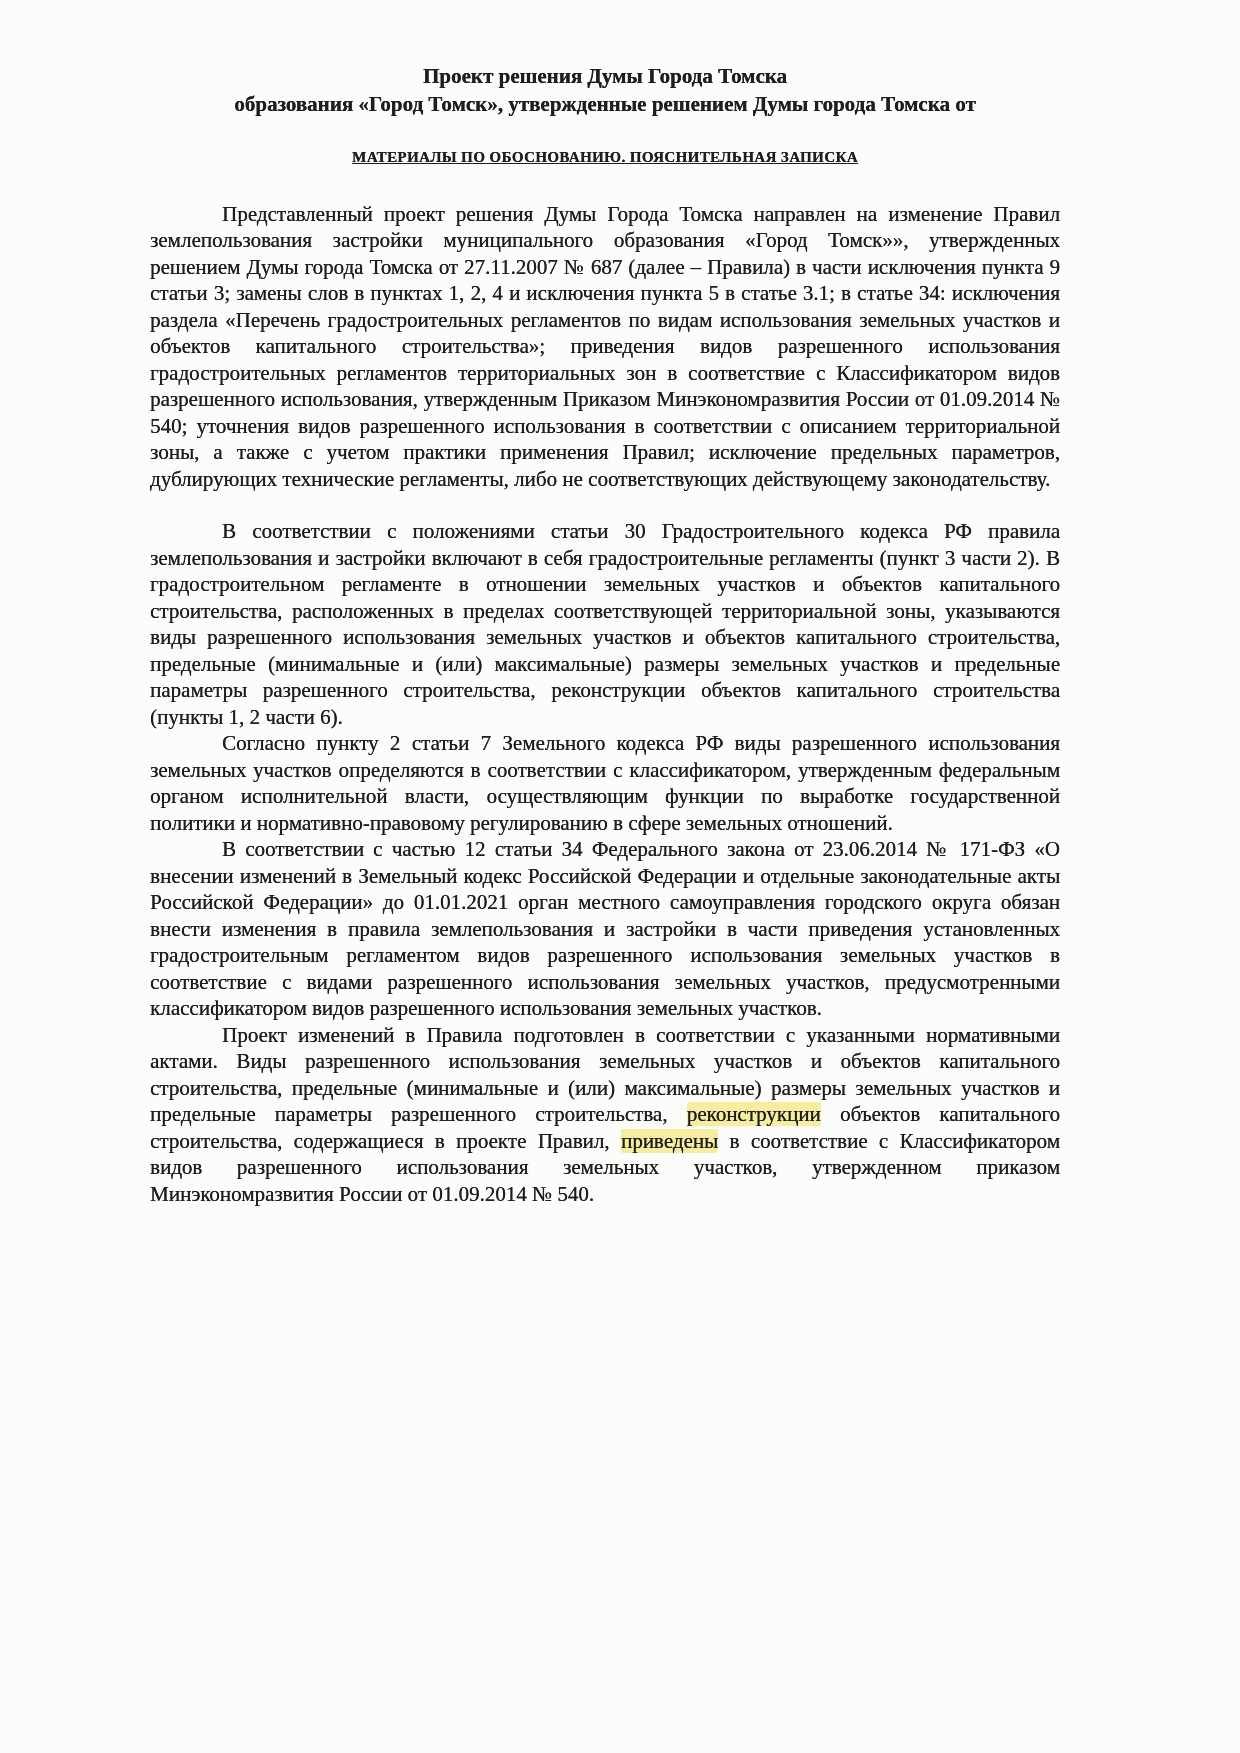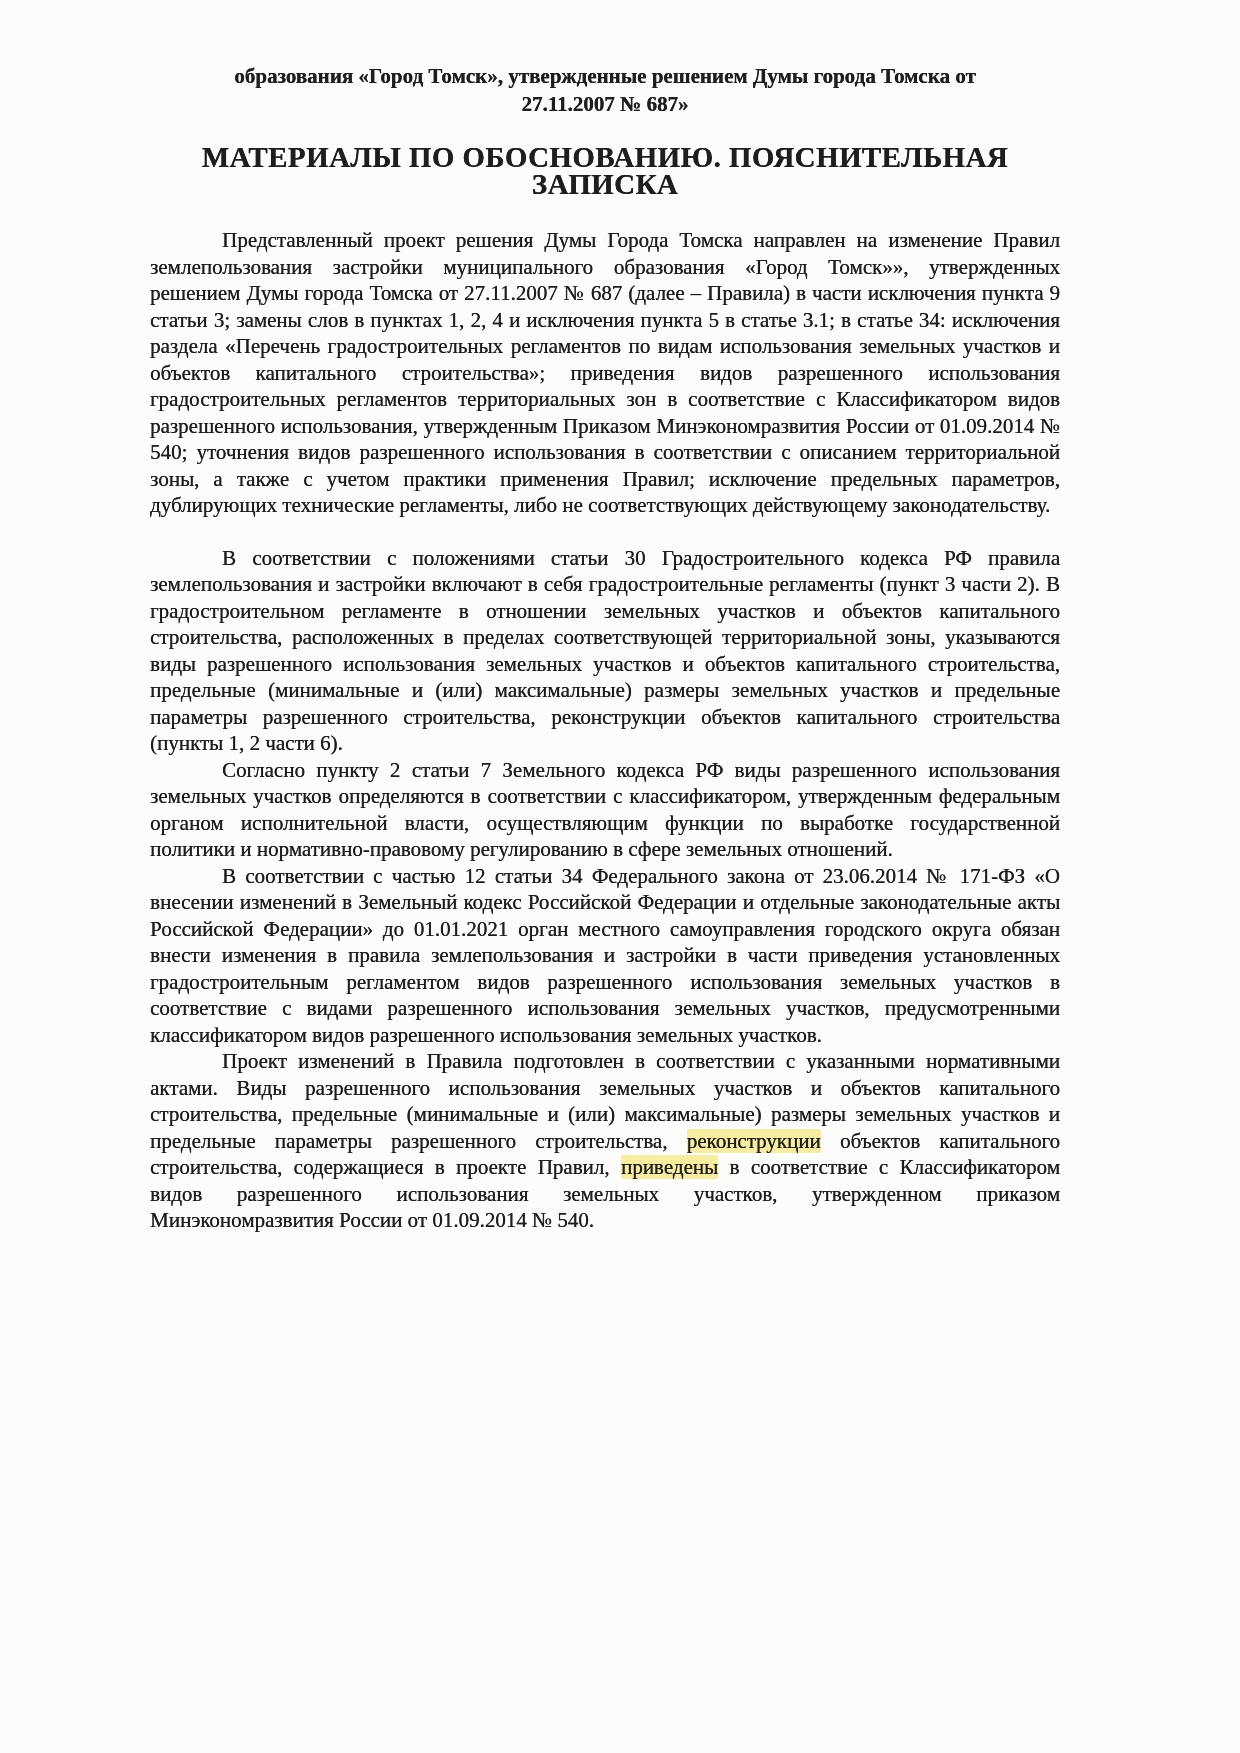--- a/index.html
+++ b/index.html
@@ -24,23 +24,24 @@
   }
   .doc-title {
     font-weight: bold;
     text-align: center;
     line-height: 28px;
     margin-bottom: 26px;
   }
   .main-heading {
     font-weight: bold;
     text-align: center;
-    font-size: 29px;
+    font-size: 15px;
     letter-spacing: 0.4px;
     margin-bottom: 30px;
+    text-decoration: underline;
   }
   .section-heading {
     font-weight: bold;
     margin: 0;
     text-indent: 72px;
     text-align: justify;
   }
   .para {
     margin: 0;
     text-align: justify;
@@ -53,22 +54,22 @@
     background: rgba(242, 224, 82, 0.55); 
     border-radius: 2px;
   }
 </style>
 </head>
 <body>
 
 <div class="page">
 
   <div class="doc-title">
+    <div>Проект решения Думы Города Томска</div>
     <div>образования «Город Томск», утвержденные решением Думы города Томска от</div>
-    <div>27.11.2007 № 687»</div>
   </div>
 
   <div class="main-heading">МАТЕРИАЛЫ ПО ОБОСНОВАНИЮ. ПОЯСНИТЕЛЬНАЯ ЗАПИСКА</div>
 
   <div class="section">
     <p class="para">Представленный проект решения Думы Города Томска направлен на изменение Правил землепользования застройки муниципального образования «Город Томск»», утвержденных решением Думы города Томска от 27.11.2007 № 687 (далее – Правила) в части исключения пункта 9 статьи 3; замены слов в пунктах 1, 2, 4 и исключения пункта 5 в статье 3.1; в статье 34: исключения раздела «Перечень градостроительных регламентов по видам использования земельных участков и объектов капитального строительства»; приведения видов разрешенного использования градостроительных регламентов территориальных зон в соответствие с Классификатором видов разрешенного использования, утвержденным Приказом Минэкономразвития России от 01.09.2014 № 540; уточнения видов разрешенного использования в соответствии с описанием территориальной зоны, а также с учетом практики применения Правил; исключение предельных параметров, дублирующих технические регламенты, либо не соответствующих  действующему законодательству.</p>
   </div>
 
   <div class="section-gap"></div>
 

